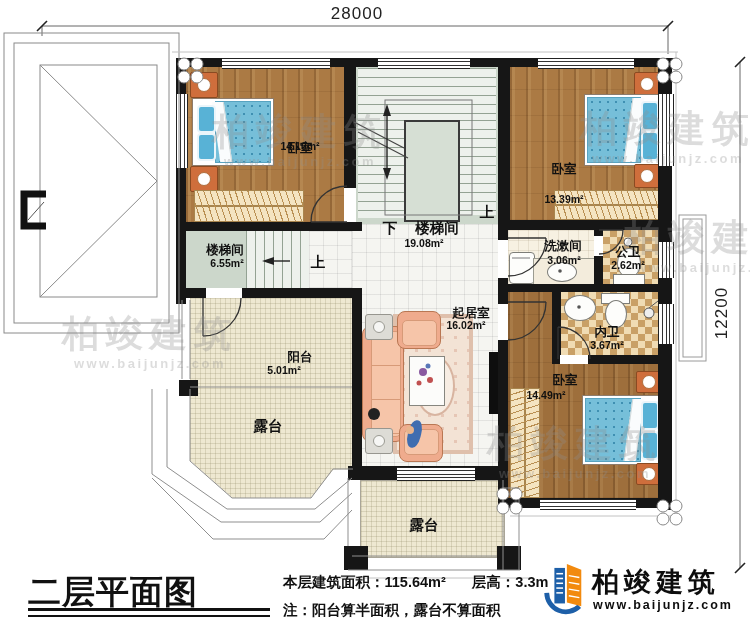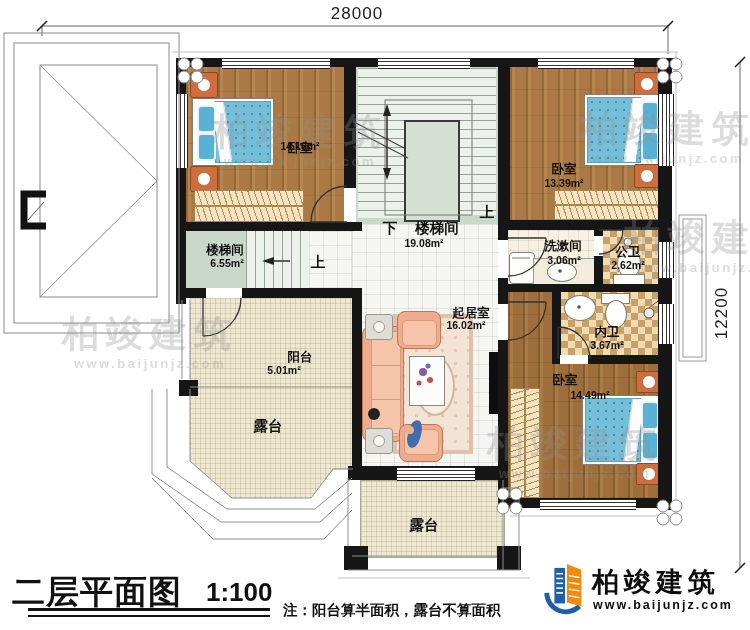--- a/index.html
+++ b/index.html
@@ -334,46 +334,50 @@
     <div class="n">柏竣建筑</div>
       <div class="u">www.baijunjz.com</div>
   </div>
 
   <div class="dim" style="left:357px;top:14px">28000</div>
   <div class="dim" style="left:722px;top:313px;transform:translate(-50%,-50%) rotate(-90deg)">12200</div>
 
   <div class="rm" style="left:300px;top:148px">卧室</div>
   <div class="ar" style="left:300px;top:146px">14.10m²</div>
   <div class="rm" style="left:564px;top:169px">卧室</div>
-  <div class="ar" style="left:564px;top:183px">13.39m²</div>
+  <div class="ar" style="left:564px;top:199px">13.39m²</div>
   <div class="rm" style="left:565px;top:380px">卧室</div>
-  <div class="ar" style="left:590px;top:395px">14.49m²</div>
+  <div class="ar" style="left:546px;top:395px">14.49m²</div>
   <div class="rm big" style="left:390px;top:228px">下</div>
   <div class="rm big" style="left:437px;top:228px">楼梯间</div>
   <div class="ar" style="left:424px;top:243px">19.08m²</div>
   <div class="rm big" style="left:487px;top:212px">上</div>
   <div class="rm" style="left:225px;top:250px">楼梯间</div>
   <div class="ar" style="left:227px;top:263px">6.55m²</div>
   <div class="rm big" style="left:318px;top:262px">上</div>
   <div class="rm" style="left:563px;top:246px">洗漱间</div>
   <div class="ar" style="left:564px;top:260px">3.06m²</div>
   <div class="rm" style="left:628px;top:252px">公卫</div>
   <div class="ar" style="left:628px;top:265px">2.62m²</div>
   <div class="rm" style="left:607px;top:332px">内卫</div>
   <div class="ar" style="left:607px;top:345px">3.67m²</div>
   <div class="rm" style="left:471px;top:313px">起居室</div>
   <div class="ar" style="left:466px;top:325px">16.02m²</div>
   <div class="rm" style="left:300px;top:357px">阳台</div>
   <div class="ar" style="left:284px;top:370px">5.01m²</div>
   <div class="rm big" style="left:268px;top:426px">露台</div>
   <div class="rm big" style="left:424px;top:525px">露台</div>
 
-  <div class="tb-title" style="left:12px;top:570px">二层平面图</div>
-  <div class="tb-scale" style="left:206px;top:577px">1:100</div>
+  <div class="tb-title" style="left:28px;top:570px">二层平面图</div>
   <div class="tb-rule" style="left:28px;top:608px;width:242px"></div>
+  <div class="info" style="left:283px;top:573px">
+    <span>本层建筑面积：</span><span>115.64m²</span>
+    <span style="display:inline-block;width:18px"></span>
+    <span>层高：</span><span>3.3m</span>
+  </div>
   <div class="info" style="left:283px;top:601px">注：阳台算半面积，露台不算面积</div>
 
   <svg class="a" style="left:540px;top:561px" width="48" height="58" viewBox="0 0 50 58">
     <path d="M7,32 A20,20 0 0 0 41,46" stroke="#1d5fa8" stroke-width="5" fill="none"></path>
     <rect x="15" y="6" width="11" height="37" fill="#1d5fa8"></rect>
     <g stroke="#fff" stroke-width="1.6">
       <line x1="17" y1="12" x2="24" y2="12"></line>
         <line x1="17" y1="17" x2="24" y2="17"></line>
       <line x1="17" y1="22" x2="24" y2="22"></line>
         <line x1="17" y1="27" x2="24" y2="27"></line>

